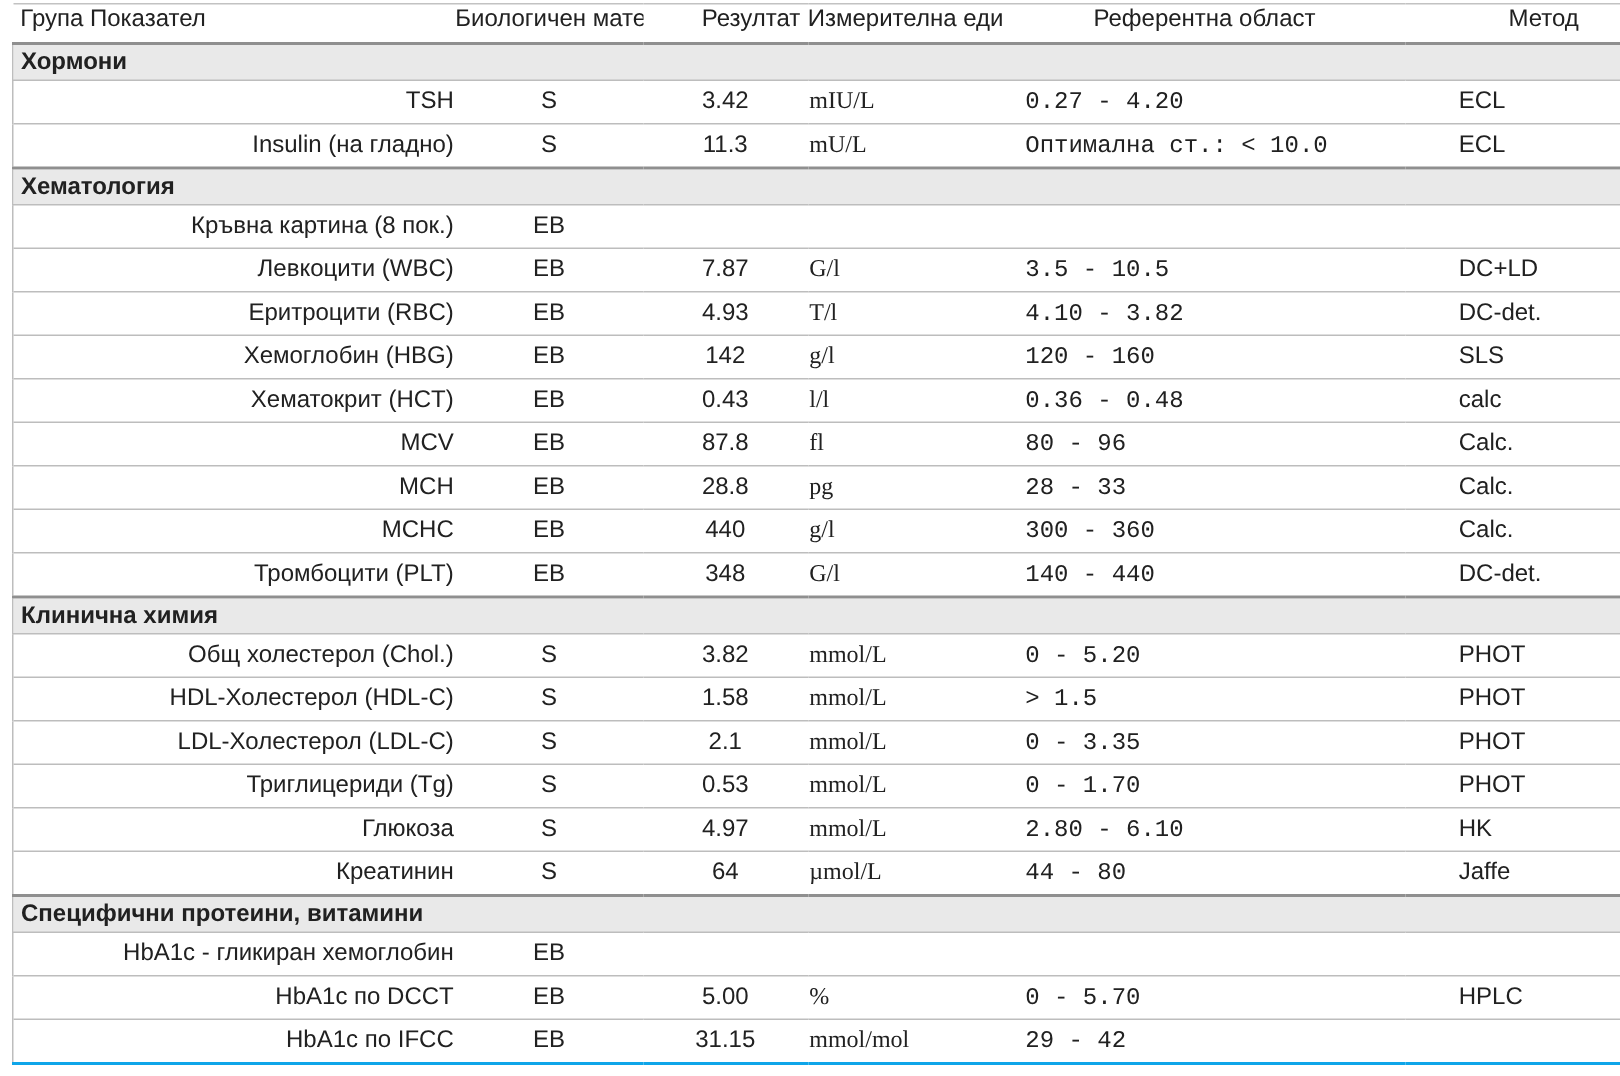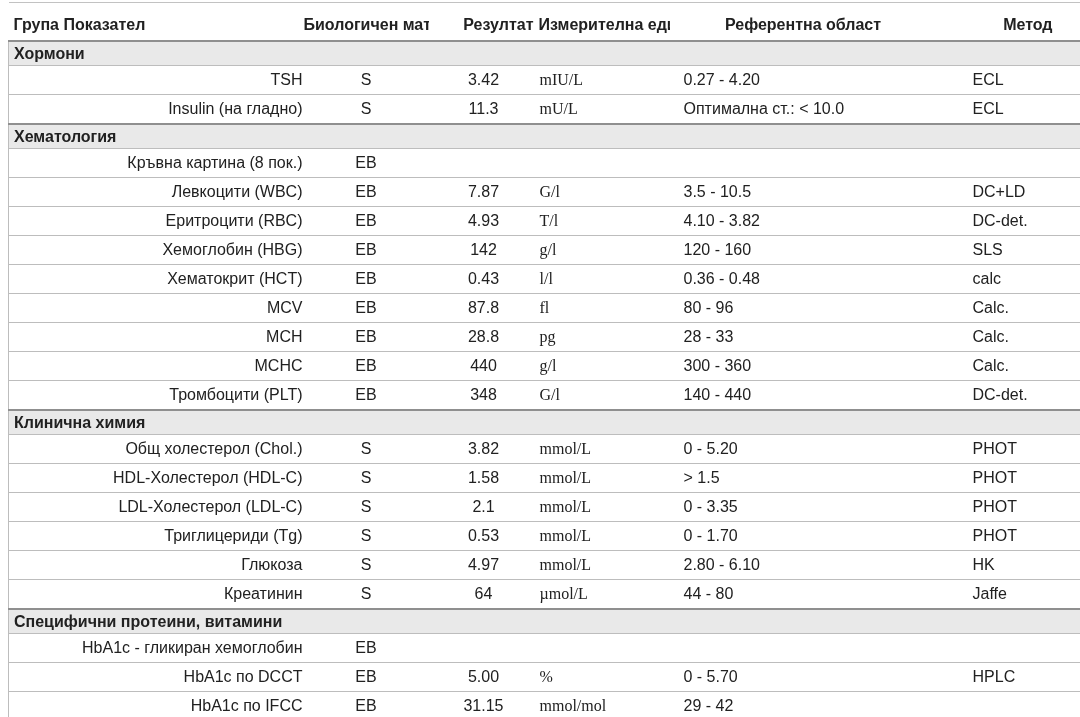--- a/index.html
+++ b/index.html
@@ -24,23 +24,23 @@
     table-layout: fixed;
     width: 1082px; 
     font-size: 16px;
   }
   table.results th, table.results td {
     overflow: hidden;
     white-space: nowrap;
   }
   
   thead th {
-    font-weight: bold;
+    font-weight: normal;
     vertical-align: top;
-    padding: 12px 0 5px 0;
+    padding: 0 0 5px 0;
     line-height: 20px;
     white-space: normal;
     border-top: 1px solid #c2c2c2;
     border-bottom: 2px solid #8f8f8f;
   }
   th.h-name  { text-align: left;  padding-left: 5px; }
   th.h-mat   { text-align: center; }
   th.h-res   { text-align: right; padding-right: 5px; }
   th.h-unit  { text-align: center; }
   th.h-ref   { text-align: center; }
@@ -62,21 +62,21 @@
     text-align: left;
   }
   tbody tr:last-child td { border-bottom: 2px solid #0ea5e9; }
 
   td.c-name { text-align: right; padding-left: 5px; border-left: 1px solid #bdbdbd; }
   tr.section-row td { border-left: 1px solid #bdbdbd; }
   tr.sub td.c-name { padding-left: 46px; }
   td.c-mat  { text-align: center; }
   td.c-res  { text-align: center; }
   td.c-unit { text-align: left; font-family: Liberation Serif, serif; }
-  td.c-ref  { text-align: left; padding-left: 14px; }
+  td.c-ref  { text-align: left; padding-left: 14px; font-family: Liberation Mono, monospace; }
   td.c-met  { text-align: left; padding-left: 36px; }
 </style>
 </head>
 <body>
 
 <div class="report-wrap">
   <table class="results">
     <colgroup>
       <col style="width:295px">
       <col style="width:125px">

